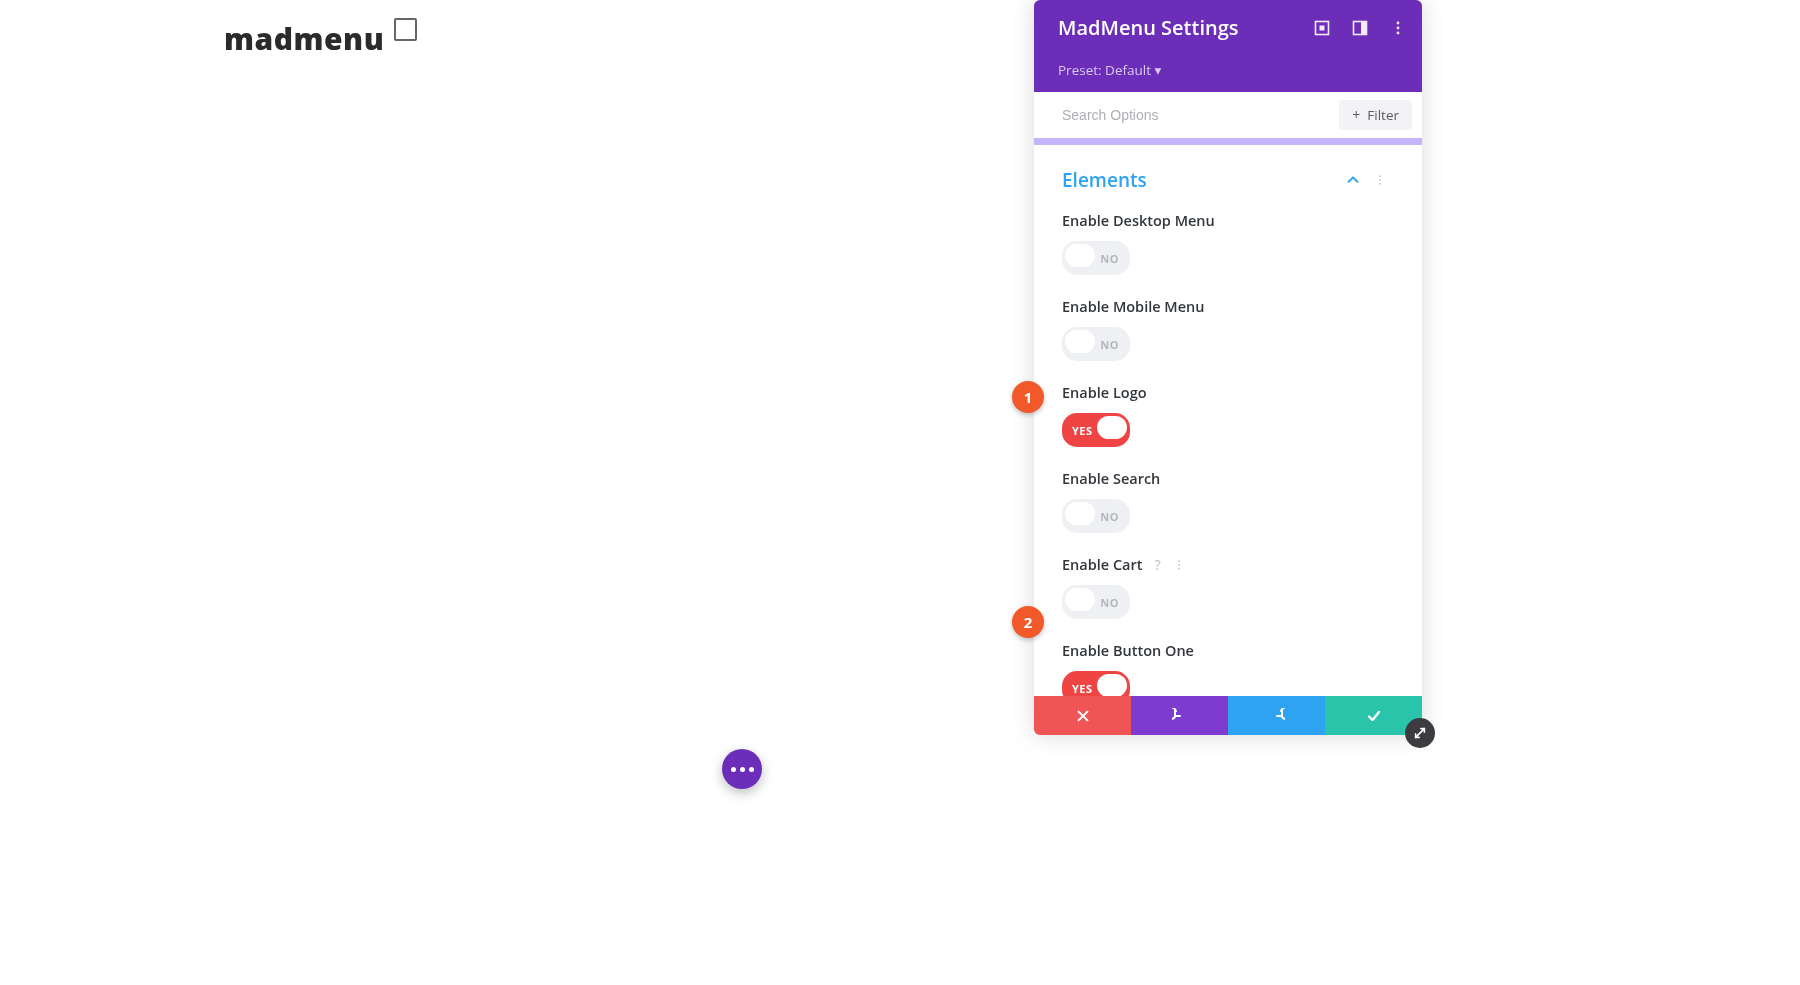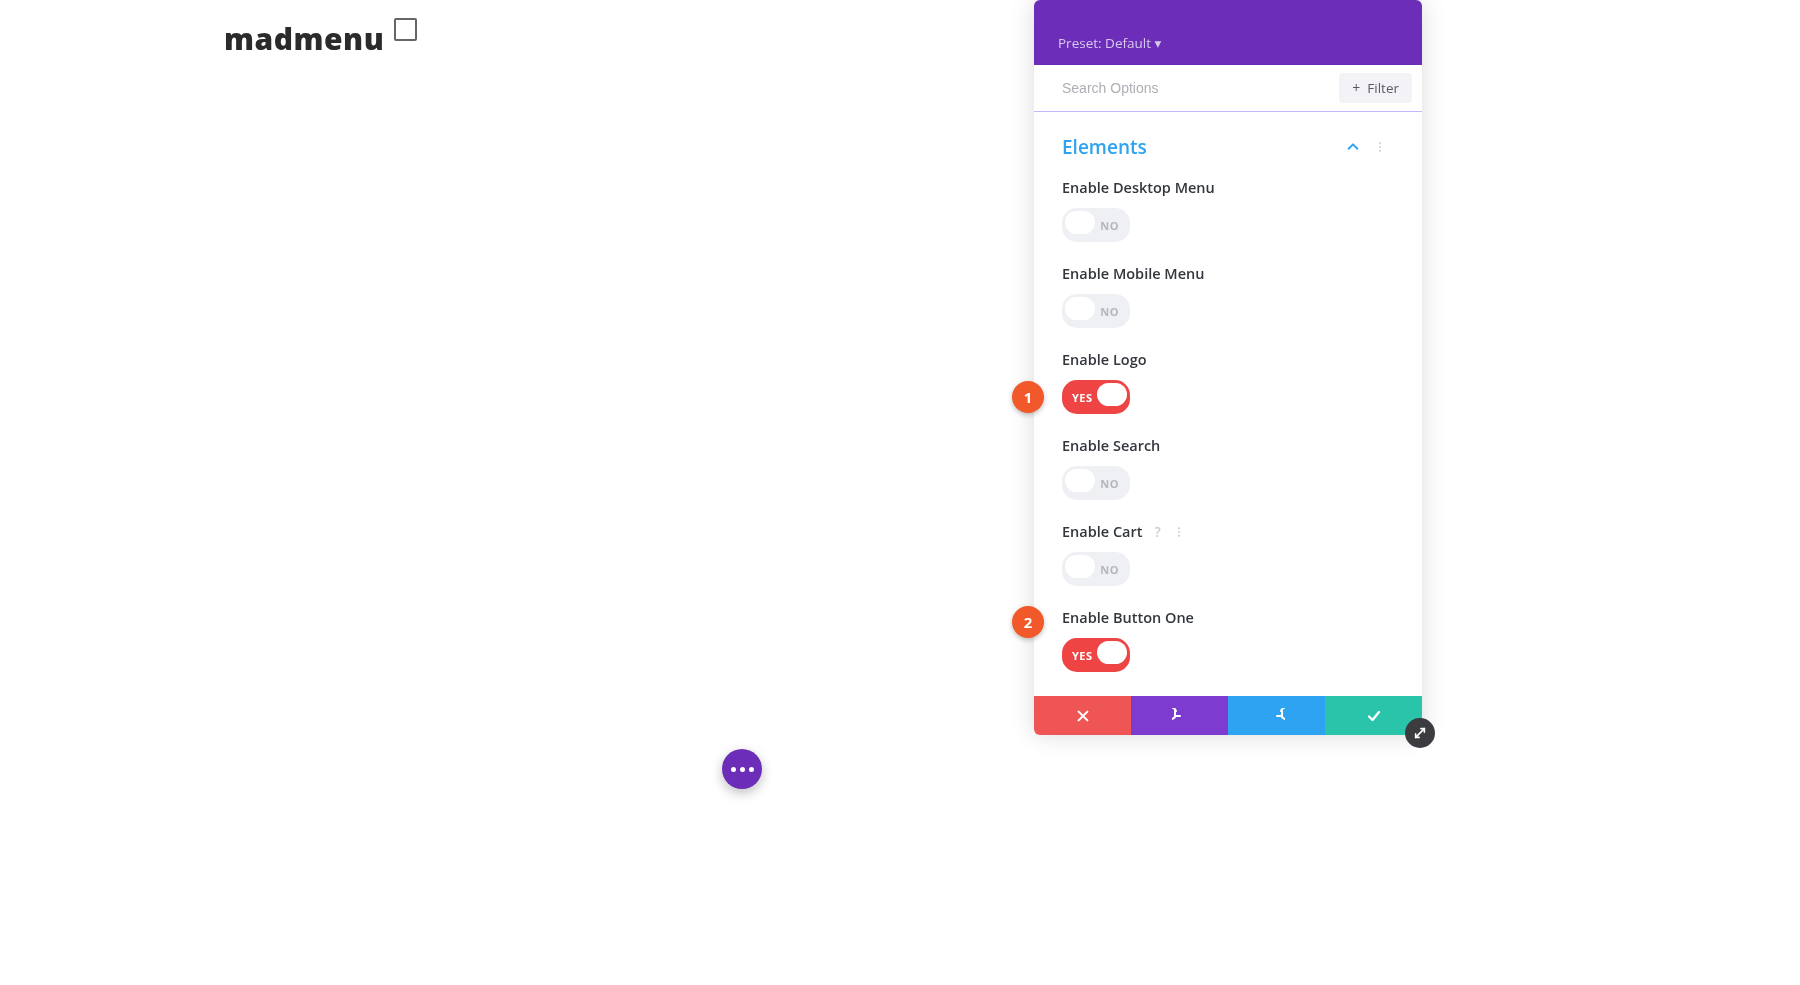--- a/index.html
+++ b/index.html
@@ -37,21 +37,21 @@
   .panel-header-icons { display: flex; gap: 22px; align-items: center; }
   .hdr-icon { width: 16px; height: 16px; cursor: pointer; display:flex; align-items:center; justify-content:center; color:#fff; opacity:0.9;}
   .panel-preset { margin-top: 20px; font-size: 13.5px; color: #d9c8ee; cursor:pointer; }
 
   .panel-tabs { display:flex; background:#8b43df; }
   .tab { flex:0 0 auto; padding: 14px 22px; font-size: 14.5px; color: #e6d9f6; cursor:pointer; font-weight:600; }
   .tab.active { background:#a259e8; color:#fff; }
   .tab:nth-child(2){ padding-left:26px; padding-right:26px;}
   .tab:nth-child(3){ padding-left:26px; padding-right:26px;}
 
-  .panel-search { display:flex; align-items:center; padding: 8px 10px 8px 28px; background:#fff; border-bottom:1px solid #c4b5fd;}
+  .panel-search { display:flex; align-items:center; padding: 8px 10px 8px 28px; background:#fff; border-bottom:7px solid #c4b5fd;}
   .search-input { flex:1; border:none; outline:none; font-size:14px; color:#333; background:transparent; }
   .search-input::placeholder{ color:#b0aeb5; }
   .filter-btn { display:flex; align-items:center; gap:7px; padding:6px 13px; background:#f3f2f6; border-radius:4px; cursor:pointer; color:#5a5a63; font-size:13.5px;}
   .filter-plus { font-size:14px; line-height:1; }
 
   .panel-body { flex:1; overflow:hidden; padding: 0 0 0 0; position:relative;}
   .scroll { height:100%; overflow-y:auto; padding: 0 0 10px 0;}
   .scroll::-webkit-scrollbar { width:6px; }
   .scroll::-webkit-scrollbar-thumb { background:#3a95d6; border-radius:3px;}
   .scroll::-webkit-scrollbar-track { background:transparent;}
@@ -101,20 +101,44 @@
 
 <div class="canvas">
   <div class="preview-logo">
     <span class="preview-logo-text">madmenu</span>
     <span class="preview-square"></span>
   </div>
 
   <div class="panel">
 
     <div class="panel-header">
+      <div class="panel-header-row">
+        <div class="panel-title">MadMenu Settings</div>
+        <div class="panel-header-icons">
+          <span class="hdr-icon">
+            <svg viewBox="0 0 16 16" fill="none" stroke="currentColor" stroke-width="1.6">
+                <rect x="1.5" y="1.5" width="13" height="13"></rect>
+                <rect x="5.5" y="5.5" width="5" height="5" fill="currentColor" stroke="none"></rect>
+              </svg>
+          </span>
+          <span class="hdr-icon">
+            <svg viewBox="0 0 16 16" fill="none" stroke="currentColor" stroke-width="1.6">
+                <rect x="1.5" y="1.5" width="13" height="13"></rect>
+                <rect x="9" y="1.5" width="5.5" height="13" fill="currentColor" stroke="none"></rect>
+              </svg>
+          </span>
+          <span class="hdr-icon">
+            <svg viewBox="0 0 16 16" fill="currentColor">
+                <circle cx="8" cy="3" r="1.4"></circle>
+                <circle cx="8" cy="8" r="1.4"></circle>
+                <circle cx="8" cy="13" r="1.4"></circle>
+              </svg>
+          </span>
+        </div>
+      </div>
       <div class="panel-preset">Preset: Default ▾</div>
     </div>
 
 
     <div class="panel-search">
       <input class="search-input" placeholder="Search Options" style="">
       <div class="filter-btn">
         <span class="filter-plus">+</span>
         <span>Filter</span>
       </div>

